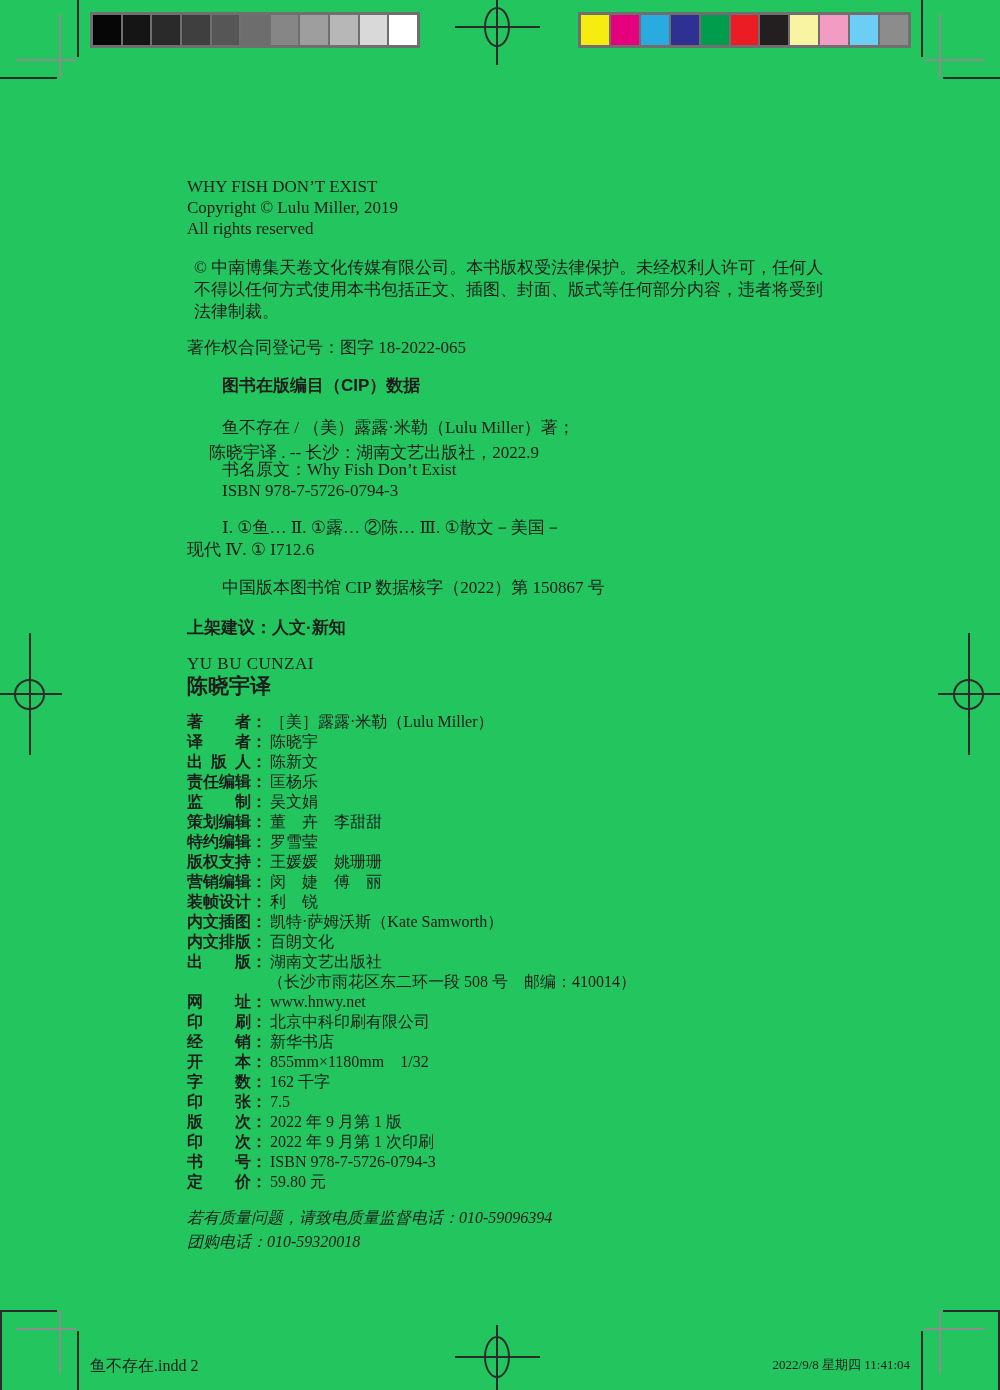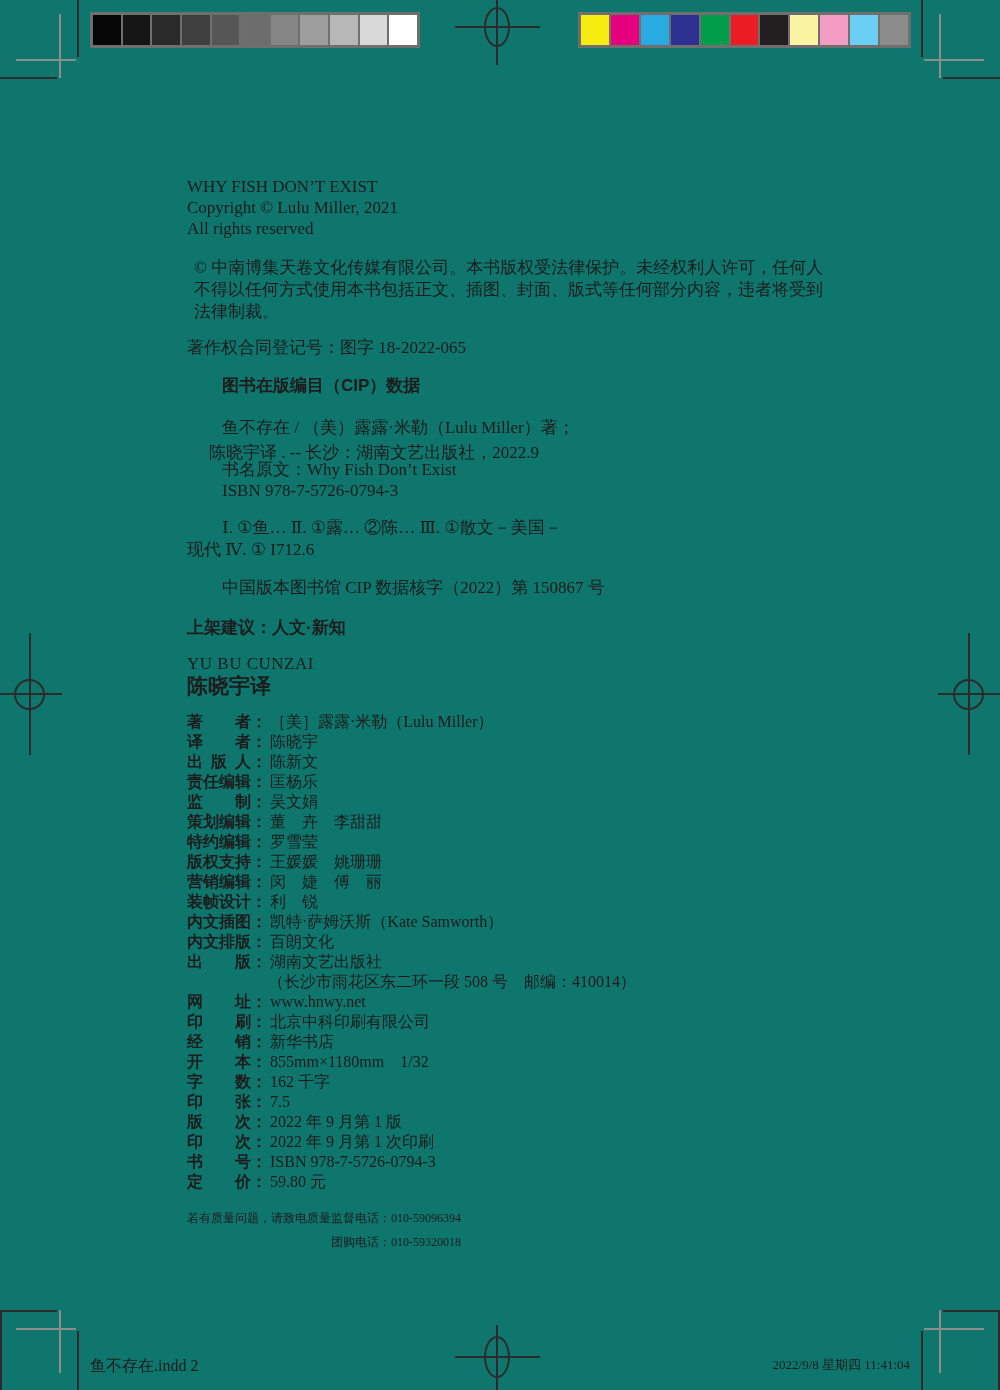--- a/index.html
+++ b/index.html
@@ -1,16 +1,16 @@
 <!DOCTYPE html>
 <html><head>
 <meta charset="utf-8">
 <style>
   html,body{margin:0;padding:0;background:#e8e8e8;}
-  .page{position:relative;width:1000px;height:1390px;background:#0f766e;overflow:hidden;
+  .page{position:relative;width:1000px;height:1390px;background:#22c55e;overflow:hidden;
         font-family:"Liberation Serif","DejaVu Serif",serif;color:#1c1c1c;}
   
   .calbar{position:absolute;display:flex;gap:2px;padding:3px;box-sizing:border-box;background:#6f6f6f;}
   #graybar{left:90px;top:12px;width:330px;height:36px;}
   #colorbar{left:578px;top:12px;width:333px;height:36px;}
   .swatch{flex:1;}
   
   .mk{position:absolute;background:#2b2b2b;}
   .mk.gray{background:#8d8d8d;}
   .ring{position:absolute;border:2px solid #2b2b2b;border-radius:50%;background:transparent;box-sizing:border-box;}
@@ -33,21 +33,21 @@
   #shelf{left:187px;top:617px;}
   #pinyin{left:187px;top:654px;font-size:17px;letter-spacing:.5px;}
   #cn-title{left:187px;top:672px;font-size:21px;}
   #colophon{left:187px;top:712px;font-size:16px;}
   .crow{display:flex;height:20px;line-height:20px;white-space:nowrap;}
   .clbl{display:inline-block;width:64px;font-weight:700;text-align:justify;text-align-last:justify;
         font-family:"Liberation Sans","DejaVu Sans",sans-serif;}
   .ccolon{font-weight:700;font-family:"Liberation Sans","DejaVu Sans",sans-serif;}
   .cval{margin-left:3px;}
   .caddr{height:20px;line-height:20px;margin-left:81px;white-space:nowrap;}
-  #notice{left:187px;top:1206px;font-size:12px;line-height:24px;text-align:right;}
+  #notice{left:187px;top:1206px;font-size:16px;line-height:24px;font-style:italic;}
   #footer-left{left:90px;top:1356px;font-size:16px;}
   #footer-right{right:90px;top:1356px;font-size:13px;text-align:right;}
 </style>
 </head>
 <body>
 
 <div class="page">
 
   <div id="graybar" class="calbar" style="background: rgb(111, 111, 111);">
       <div class="swatch" style="background: rgb(6, 6, 6);"></div>
@@ -119,21 +119,21 @@
   <div>
     <div class="mk" style="left:943px;top:1310px;width:57px;height:2px;"></div>
     <div class="mk" style="left:921px;top:1331px;width:2px;height:59px;"></div>
     <div class="mk gray" style="left:924px;top:1328px;width:60px;height:2px;"></div>
     <div class="mk gray" style="left:939px;top:1310px;width:2px;height:63px;"></div>
     <div class="mk" style="left:998px;top:1310px;width:2px;height:80px;"></div>
   </div>
 
   <div id="english" class="abs">
     <div>WHY FISH DON’T EXIST</div>
-    <div>Copyright © Lulu Miller, 2021</div>
+    <div>Copyright © Lulu Miller, 2019</div>
     <div>All rights reserved</div>
   </div>
 
   <div id="cnp" class="abs t17">
     <div>© 中南博集天卷文化传媒有限公司。本书版权受法律保护。未经权利人许可，任何人</div>
     <div>不得以任何方式使用本书包括正文、插图、封面、版式等任何部分内容，违者将受到</div>
     <div>法律制裁。</div>
   </div>
   <div id="reg-line" class="abs t17">著作权合同登记号：图字 18-2022-065</div>
 

